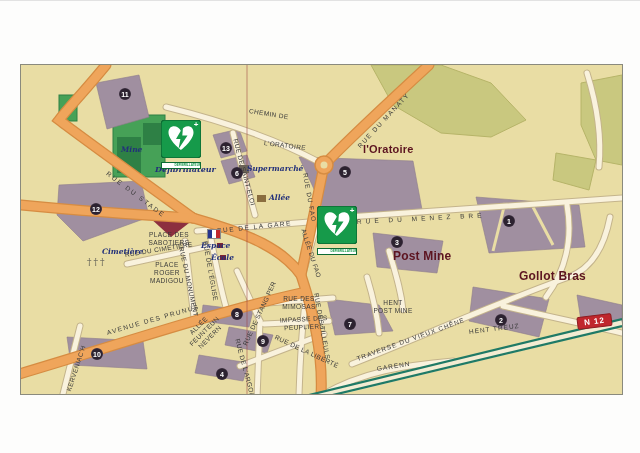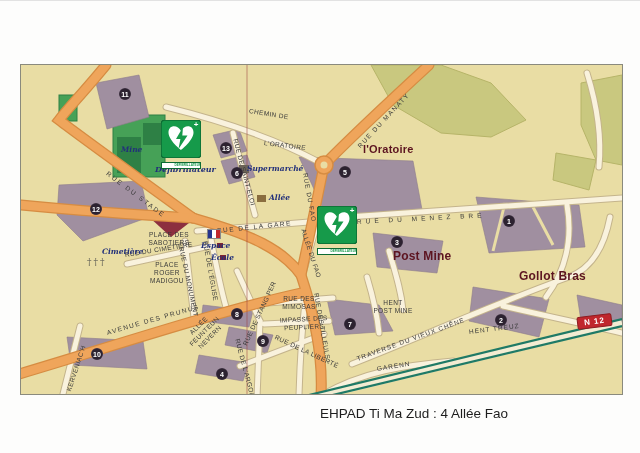--- a/index.html
+++ b/index.html
@@ -237,14 +237,13 @@
     <div class="pt" style="left:376px;top:177px;">3</div>
     <div class="pt" style="left:488px;top:156px;">1</div>
     <div class="pt" style="left:329px;top:259px;">7</div>
     <div class="pt" style="left:480px;top:255px;">2</div>
     <div class="pt" style="left:76px;top:289px;">10</div>
     <div class="pt" style="left:216px;top:249px;">8</div>
     <div class="pt" style="left:242px;top:276px;">9</div>
     <div class="pt" style="left:201px;top:309px;">4</div>
   </div>
 
-  <div id="caption">EHPAD Ti Ma Zud : 4 Allée Fao</div>
 </div>
 
 </body></html>

